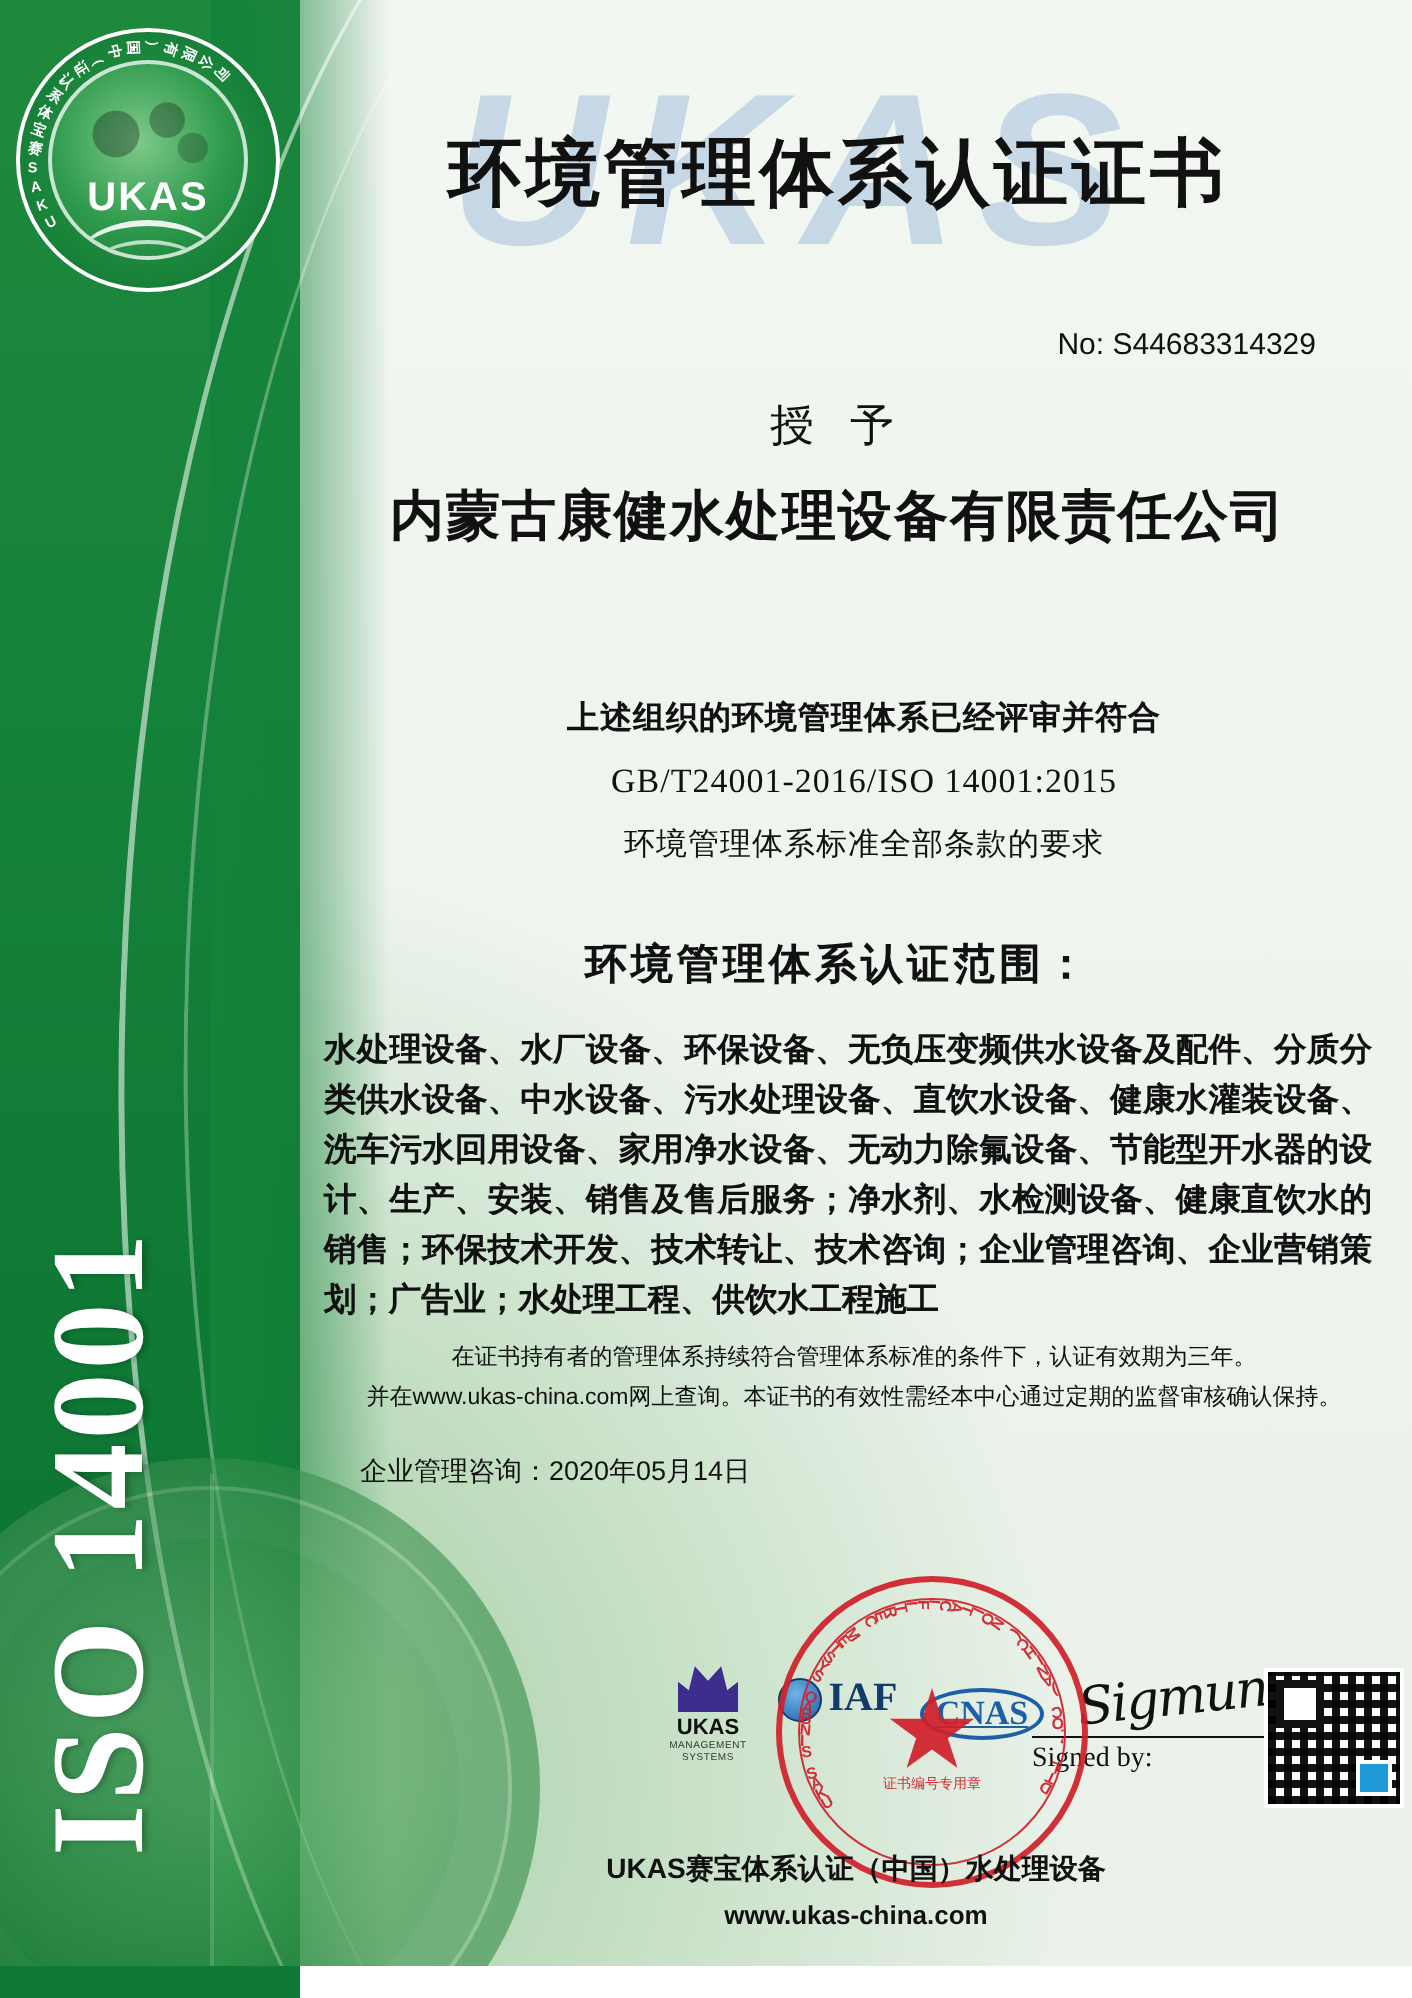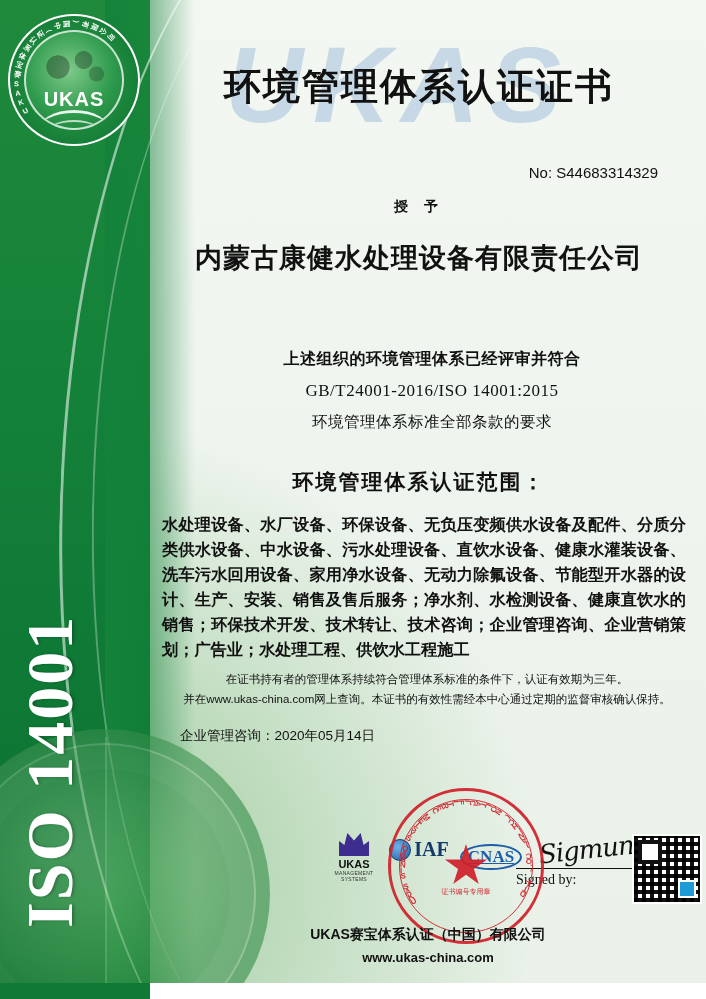--- a/index.html
+++ b/index.html
@@ -128,21 +128,21 @@
     position:absolute;left:0;right:18px;top:62px;text-align:center;
     font-size:37px;font-weight:bold;color:#111;letter-spacing:2px;
     font-family:"DejaVu Sans", sans-serif;
   }
   .cert-no{
     position:absolute;right:48px;top:164px;
     font-size:15px;color:#111;font-family:Liberation Sans, sans-serif;
   }
   .grant{
     position:absolute;left:0;right:18px;top:198px;text-align:center;
-    font-size:14px;font-weight:bold;color:#111;letter-spacing:6px;
+    font-size:22px;font-weight:normal;color:#111;letter-spacing:6px;
   }
   .company{
     position:absolute;left:0;right:18px;top:240px;text-align:center;
     font-size:27px;font-weight:bold;color:#111;letter-spacing:1px;
     font-family:"DejaVu Sans", sans-serif;
   }
   .address{
     position:absolute;left:0;right:18px;top:293px;text-align:center;
     font-size:13.5px;color:#111;
   }
@@ -409,18 +409,18 @@
         <span style="transform: rotate(105deg) translate(0px, -66px) rotate(90deg); font-size: 8px;"> </span>
         <span style="transform: rotate(110deg) translate(0px, -66px) rotate(90deg); font-size: 8px;">L</span>
         <span style="transform: rotate(115deg) translate(0px, -66px) rotate(90deg); font-size: 8px;">T</span>
         <span style="transform: rotate(120deg) translate(0px, -66px) rotate(90deg); font-size: 8px;">D</span>
       </div>
     <div class="star"></div>
     <div class="mid">证书编号专用章</div>
   </div>
 
   <div class="footer">
-    <div class="org">UKAS赛宝体系认证（中国）有限公司</div>
+    <div class="org">UKAS赛宝体系认证（中国）水处理设备</div>
     <div class="url">www.ukas-china.com</div>
   </div>
 
   <div class="bottom-strip"></div>
 </div>
 
 </body></html>

